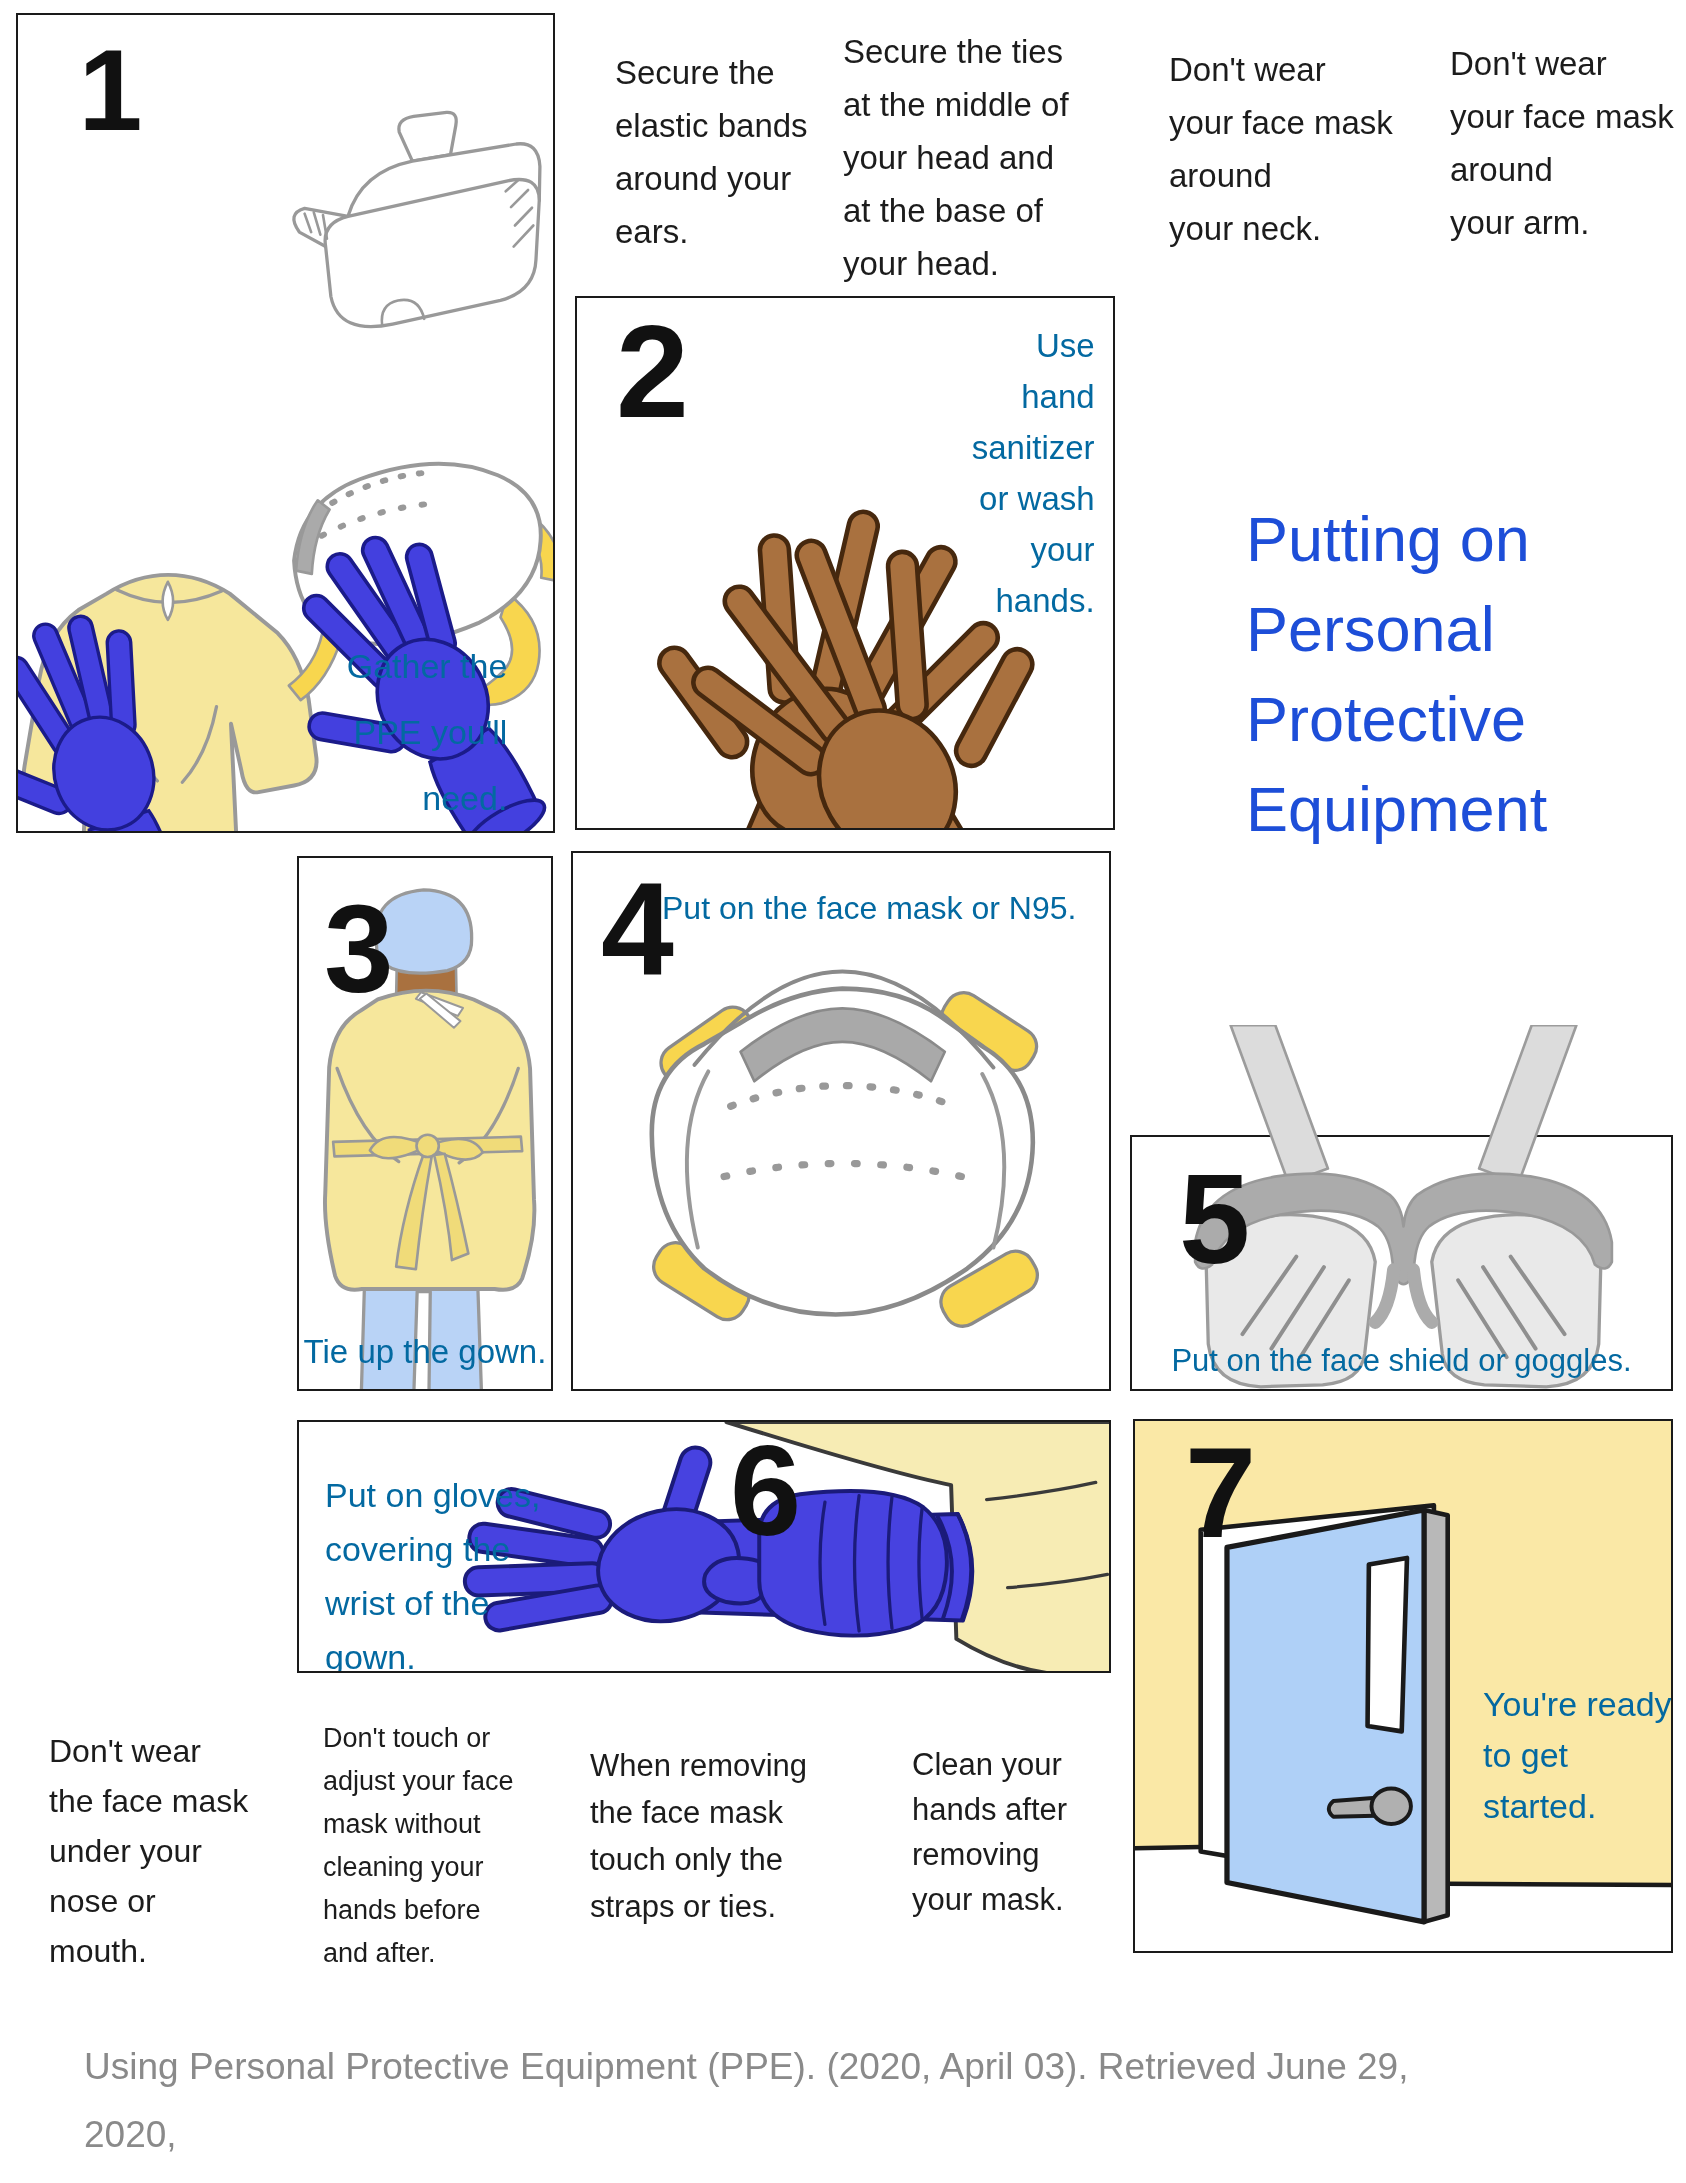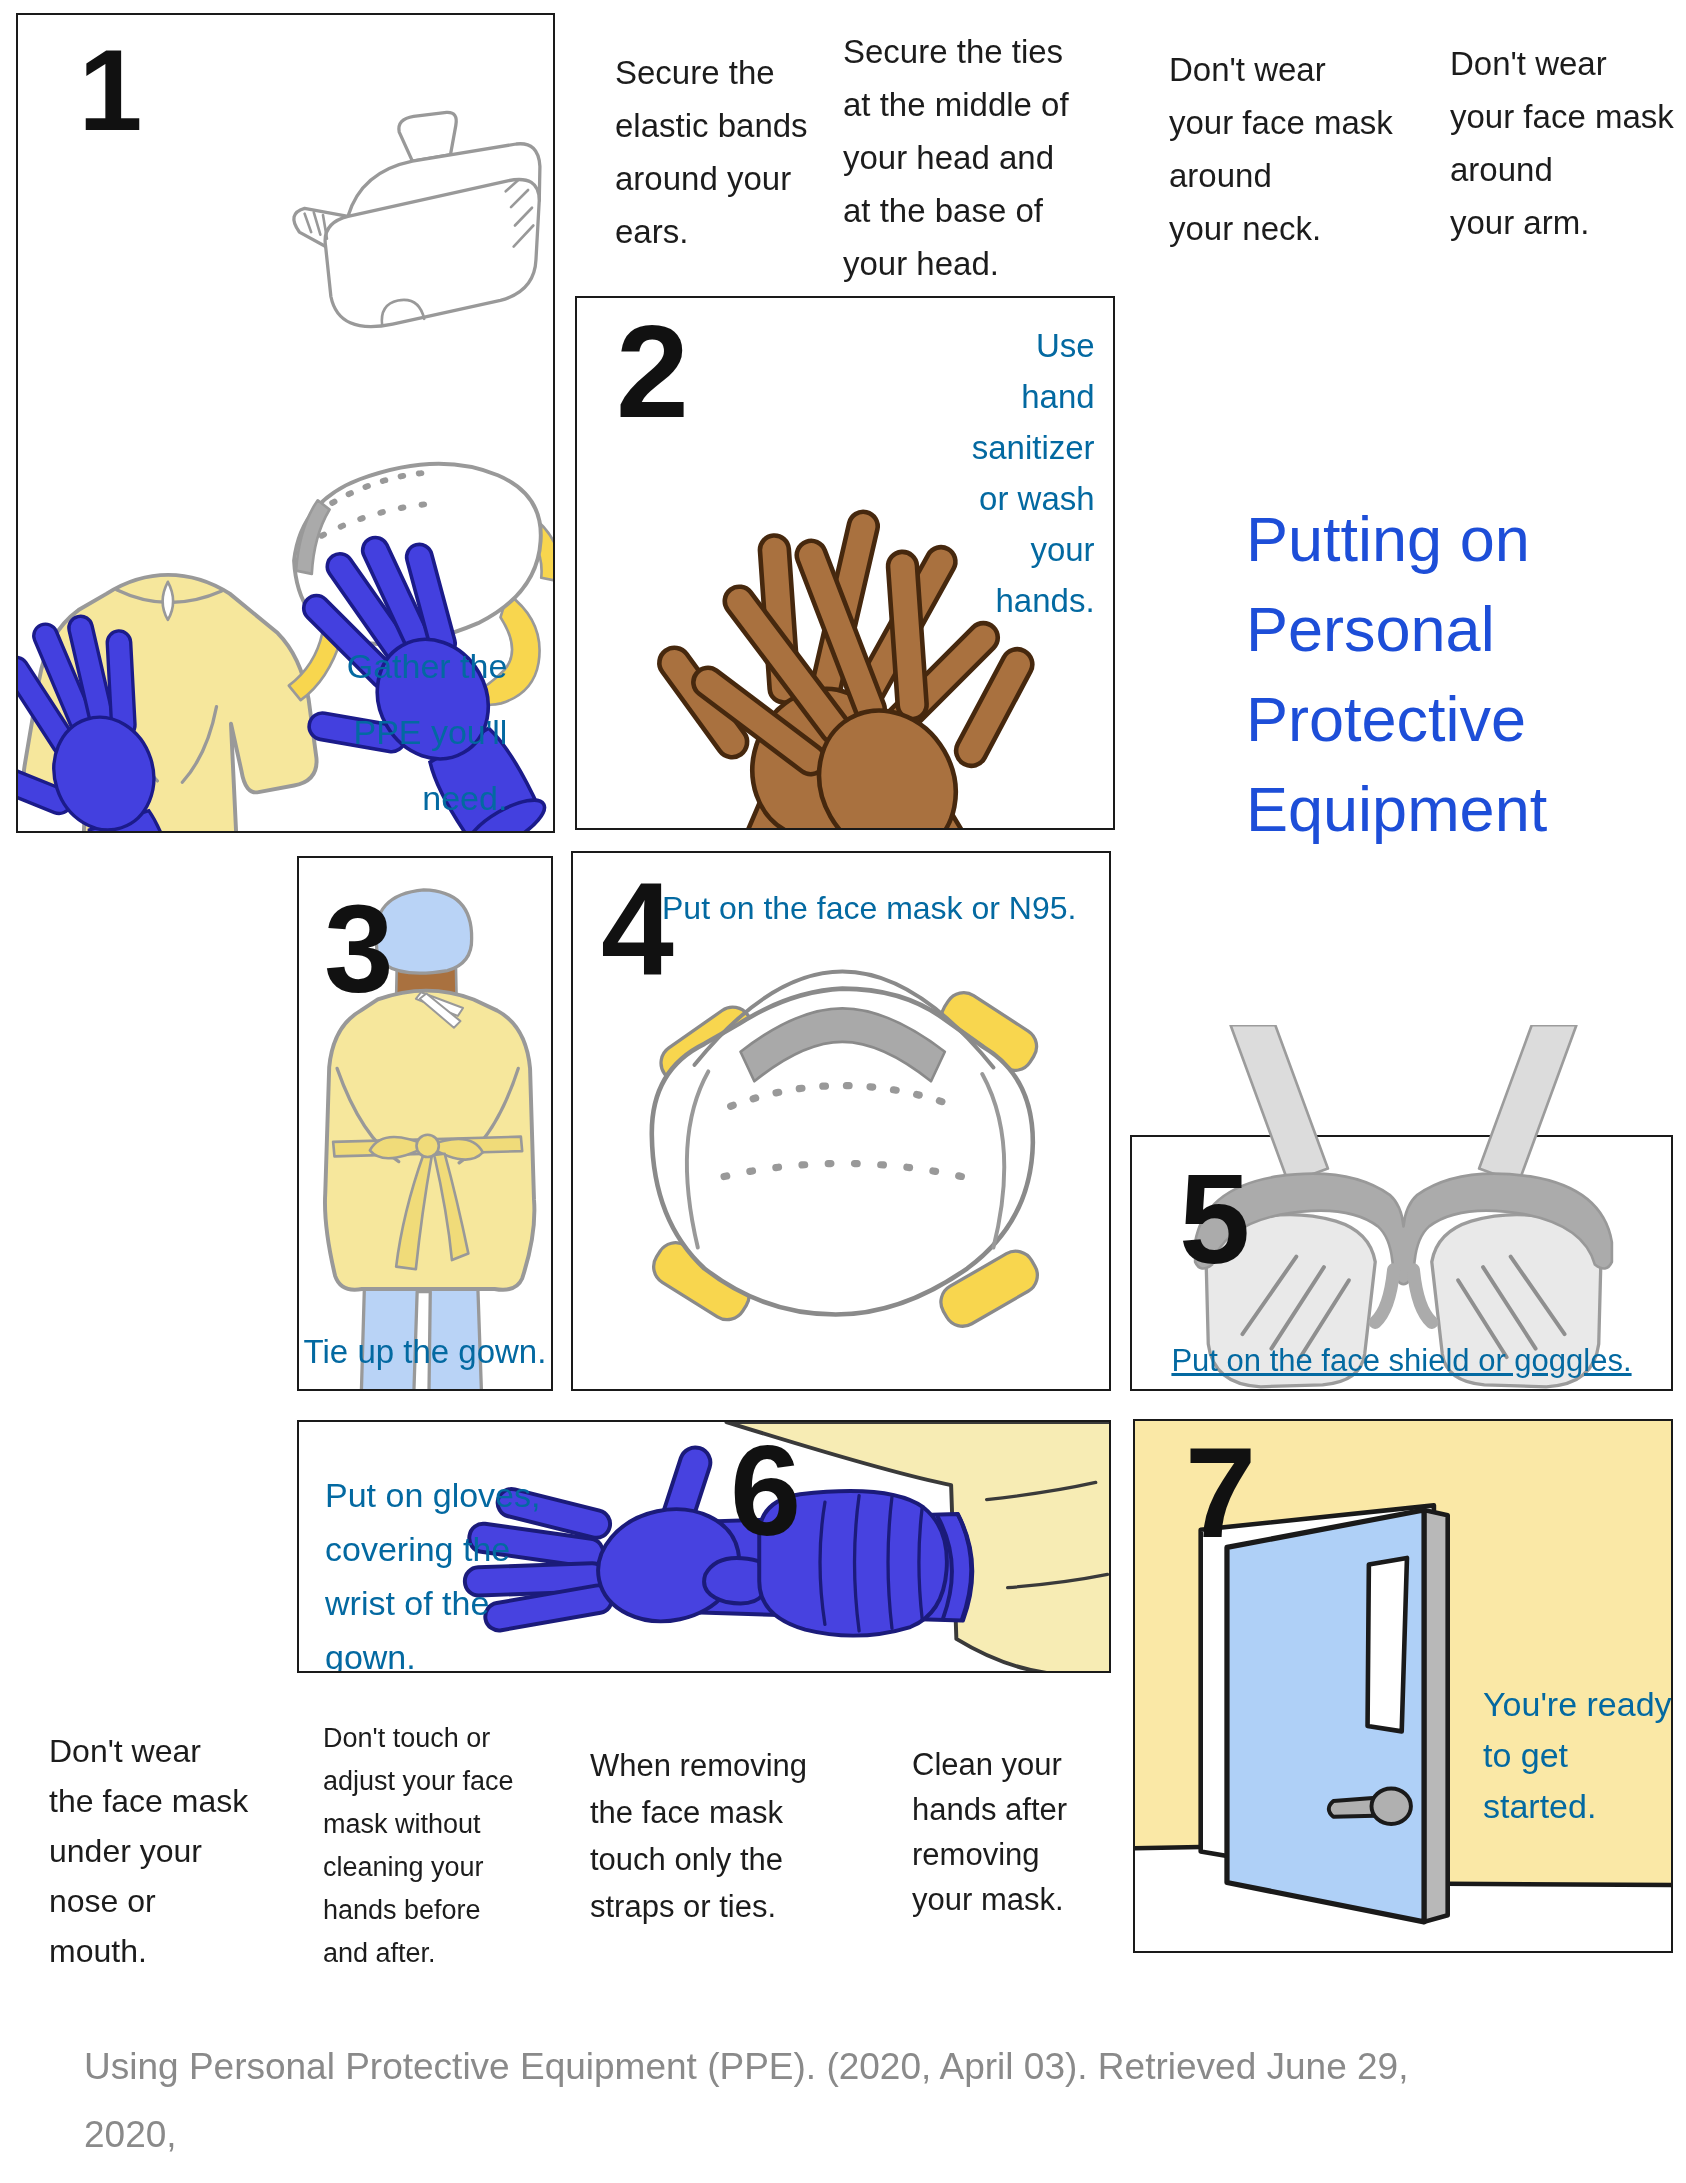--- a/index.html
+++ b/index.html
@@ -78,21 +78,21 @@
 
   #t1{left:615px;top:46px;width:224px;}
   #t2{left:843px;top:25px;width:250px;}
   #t3{left:1169px;top:43px;width:237px;}
   #t4{left:1450px;top:37px;width:237px;}
 
   #c1{right:46px;top:618px;text-align:right;font-size:34px;line-height:66px;}
   #c2{right:18.4px;top:22.4px;text-align:right;font-size:33px;line-height:51px;}
   #c3{left:0;right:0;top:467px;text-align:center;font-size:33px;}
   #c4{left:89px;top:29px;font-size:32px;}
-  #c5{left:0;right:0;top:197px;text-align:center;font-size:31px;text-decoration:underline;}
+  #c5{left:0;right:0;top:197px;text-align:center;font-size:31px;}
   #c6{left:26px;top:46px;font-size:34px;line-height:54px;}
   #c7{left:348px;top:258px;font-size:34px;line-height:51px;width:197px;}
 
   #b1{left:49px;top:1726px;font-size:32px;line-height:50px;width:224px;}
   #b2{left:323px;top:1717px;font-size:27px;line-height:43px;width:224px;}
   #b3{left:590px;top:1742px;font-size:31px;line-height:47px;width:263px;}
   #b4{left:912px;top:1742px;font-size:31px;line-height:45px;width:224px;}
 
   #goggles-svg{left:0;top:-112px;}
 </style>

